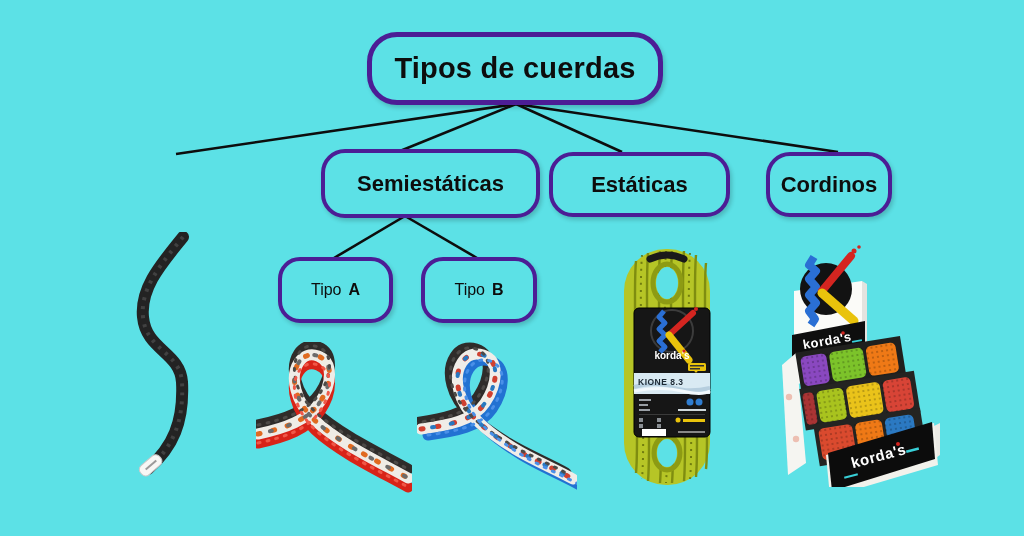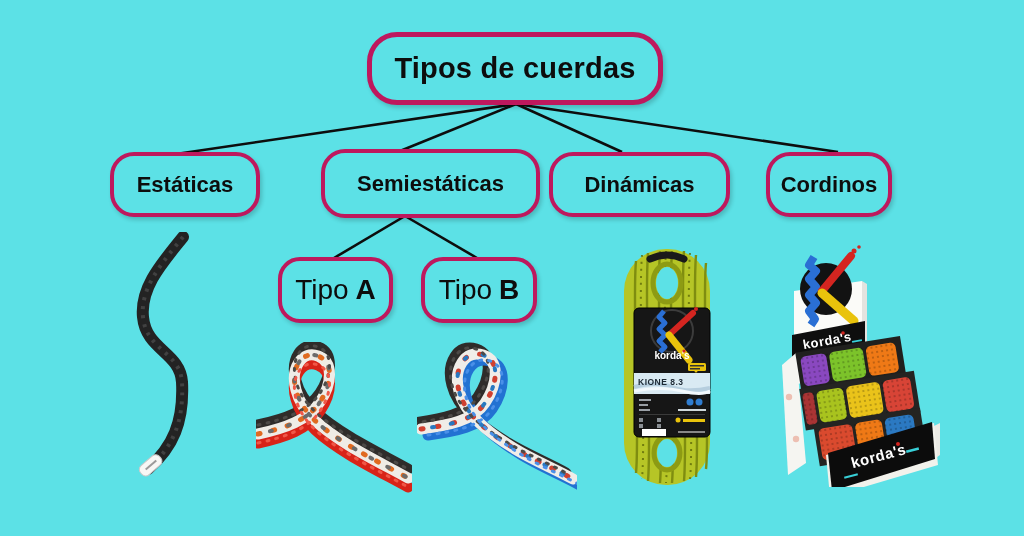--- a/index.html
+++ b/index.html
@@ -1,25 +1,25 @@
 <!DOCTYPE html>
 <html><head>
 <meta charset="utf-8">
 <style>
   html,body{margin:0;padding:0;}
   body{font-family:"Liberation Sans","DejaVu Sans",sans-serif;}
   .stage{position:relative;width:1024px;height:536px;background:#5CE1E6;overflow:hidden;}
   .connectors{position:absolute;left:0;top:0;z-index:1;}
   .node{position:absolute;z-index:2;box-sizing:border-box;background:#5CE1E6;
-        border:4px solid #be185d;border-radius:24px;color:#0d0d0d;
+        border:4px solid #4c1d95;border-radius:24px;color:#0d0d0d;
         display:flex;align-items:center;justify-content:center;
         font-weight:700;box-shadow:2px 3px 4px rgba(0,0,0,0.18);}
   .node-title{border-width:5px;border-radius:30px;font-size:29px;letter-spacing:.2px;}
   .node-cat{font-size:22px;}
-  .node-sub{font-size:28px;font-weight:400;border-radius:22px;}
+  .node-sub{font-size:16px;font-weight:400;border-radius:22px;}
   .sub-letter{font-weight:800;margin-left:7px;}
   .product{position:absolute;z-index:2;}
   svg text{font-family:"Liberation Sans","DejaVu Sans",sans-serif;}
 </style>
 </head>
 <body>
 
 <div class="stage">
 
   <svg class="connectors" width="1024" height="536" viewBox="0 0 1024 536">
@@ -30,30 +30,27 @@
       <line x1="516" y1="104" x2="838" y2="152"></line>
       <line x1="405" y1="216" x2="334" y2="258"></line>
       <line x1="405" y1="216" x2="477" y2="258"></line>
     </g>
   </svg>
 
   <div class="node node-title" style="left:367px;top:32px;width:296px;height:73px;">
     <span>Tipos de cuerdas</span>
   </div>
 
-  <div class="node node-cat" style="left:110px;top:152px;width:150px;height:65px;">
-    <span>Estáticas</span>
-  </div>
 
   <div class="node node-cat" style="left:295px;top:149px;width:219px;height:69px;margin-left:26px;">
     <span>Semiestáticas</span>
   </div>
 
   <div class="node node-cat" style="left:549px;top:152px;width:181px;height:65px;">
-    <span>Dinámicas</span>
+    <span>Estáticas</span>
   </div>
 
   <div class="node node-cat" style="left:766px;top:152px;width:126px;height:65px;">
     <span>Cordinos</span>
   </div>
 
   <div class="node node-sub" style="left:278px;top:257px;width:115px;height:66px;">
     <span>Tipo</span>
     <span class="sub-letter">A</span>
   </div>

